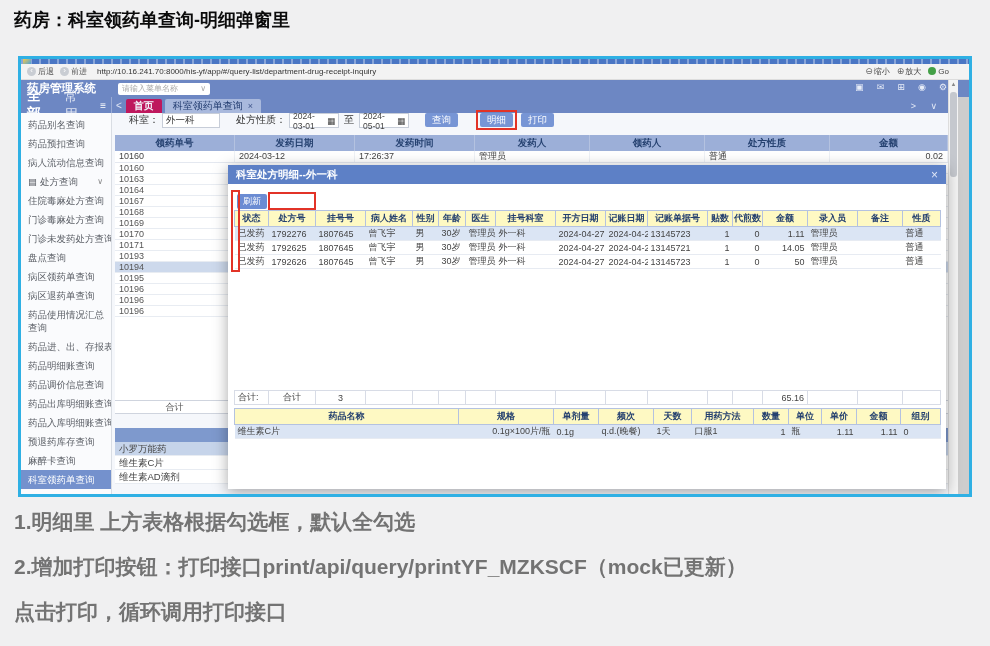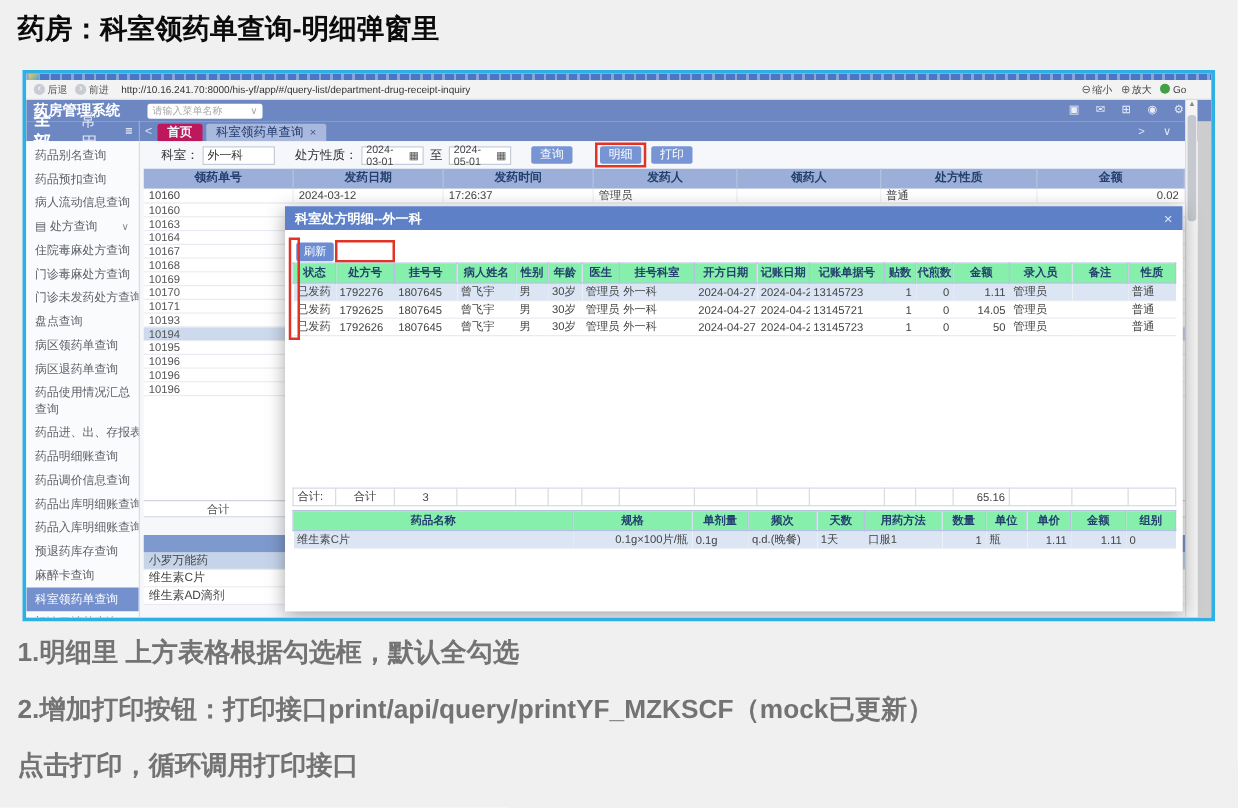--- a/index.html
+++ b/index.html
@@ -1,18 +1,18 @@
 <!DOCTYPE html>
 <html><head>
 <meta charset="utf-8">
 <style>
   * { margin:0; padding:0; box-sizing:border-box; }
   body { background:#efefef; font-family:"Liberation Sans","DejaVu Sans",sans-serif; }
   #screen { position:relative; width:990px; height:646px; background:#f0f0f1; overflow:hidden; }
-  .page-title { position:absolute; left:14px; top:8px; font-size:22px; font-weight:bold; color:#0b0b0b; }
+  .page-title { position:absolute; left:14px; top:8px; font-size:18px; font-weight:bold; color:#0b0b0b; }
   .notes { position:absolute; left:14px; top:508px; font-size:21px; font-weight:600; color:#737373; }
   .note-line { margin-bottom:17px; }
 
   
   .shot { position:absolute; left:21px; top:59px; width:948px; height:435px; background:#fff;
           box-shadow:0 0 0 3px #2fb0e4; overflow:hidden; font-size:10px; color:#333; }
   .abs { position:absolute; }
 
   .win-bar { left:0; top:0; width:948px; height:5px; background:#4a76c4;
              background-image:repeating-linear-gradient(90deg, rgba(255,255,255,.35) 0 2px, transparent 2px 9px); }
@@ -51,21 +51,21 @@
   .strip-right { position:absolute; right:26px; bottom:2px; color:#e3e9f6; font-size:9px; letter-spacing:6px; }
 
   .sidebar { left:0; top:54px; width:91px; height:381px; background:#fafbfd; border-right:1px solid #d9dde3; overflow:hidden; padding-top:2px; }
   .side-item { padding:3px 2px 3px 7px; font-size:9.5px; line-height:13px; color:#5b5f66; white-space:nowrap; overflow:hidden; }
   .side-item.wrap { white-space:normal; }
   .side-item.active { background:#7491cd; color:#fff; }
   .rx-row { display:flex; align-items:center; gap:3px; }
   .rx-chev { margin-left:auto; margin-right:6px; font-size:8px; color:#888; }
 
   .content { left:91px; top:54px; width:836px; height:381px; background:#f5f7fb; }
-  .filter-row { height:22px; display:flex; align-items:center; padding-left:17px; font-size:10px; color:#333; }
+  .filter-row { height:22px; display:flex; align-items:flex-start; padding-left:17px; font-size:10px; color:#333; }
   .flabel { margin-right:3px; }
   .finput { width:58px; height:15px; border:1px solid #c7cdd8; background:#fff; font-size:9.5px; padding:0 3px;
             color:#333; font-family:inherit; margin-right:16px; }
   .datebox { width:50px; height:15px; border:1px solid #c7cdd8; background:#fff; display:flex; align-items:center;
              justify-content:space-between; padding:0 3px; font-size:8.5px; color:#444; }
   .to-label { margin:0 5px; }
   .gap { width:16px; }
   .btn { height:14px; background:#7795d5; color:#fff; border:none; border-radius:2px; font-size:9.5px;
          padding:0 7px; margin-right:20px; font-family:inherit; line-height:14px; }
   .red-annot-wrap { border:2px solid #e23327; padding:1px 2px; margin:-3px 4px -3px -2px; }
@@ -103,21 +103,21 @@
   .modal-head { height:19px; background:#5d80c6; display:flex; align-items:center; padding:0 8px; }
   .modal-title { color:#fff; font-size:10.5px; font-weight:bold; }
   .modal-x { margin-left:auto; color:#dfe6f7; font-size:12px; }
   .modal-body { position:relative; height:305px; background:#fff; }
   .refresh-btn { position:absolute; left:9px; top:10px; height:15px; background:#6b8cd3; color:#fff; border:none;
                  border-radius:2px; font-size:9px; padding:0 6px; font-family:inherit; }
   .red-rect1 { position:absolute; left:40px; top:8px; width:48px; height:18px; border:2px solid #e23327; }
   .red-vrect { position:absolute; left:3px; top:6px; width:9px; height:82px; border:2px solid #e23327; z-index:6; }
 
   table.mtable { border-collapse:collapse; table-layout:fixed; position:absolute; left:6px; width:706px; font-size:9px; }
-  .mtable th { background:#86efac; color:#24406f; font-weight:600; height:16px; border:1px solid #b4c2e0;
+  .mtable th { background:#fef9c3; color:#24406f; font-weight:600; height:16px; border:1px solid #b4c2e0;
                overflow:hidden; white-space:nowrap; font-size:9px; }
   .mtable td { height:13px; color:#444; border-bottom:1px solid #e7ebf2; padding:0 3px; overflow:hidden; white-space:nowrap; }
   .mtable tr.sel td { background:#dbe5f4; }
   .mtable td.r { text-align:right; }
   table.sum td { border:1px solid #d8dce6; height:14px; }
   table.sum td.ctr { text-align:center; }
 </style>
 </head>
 <body>
 

